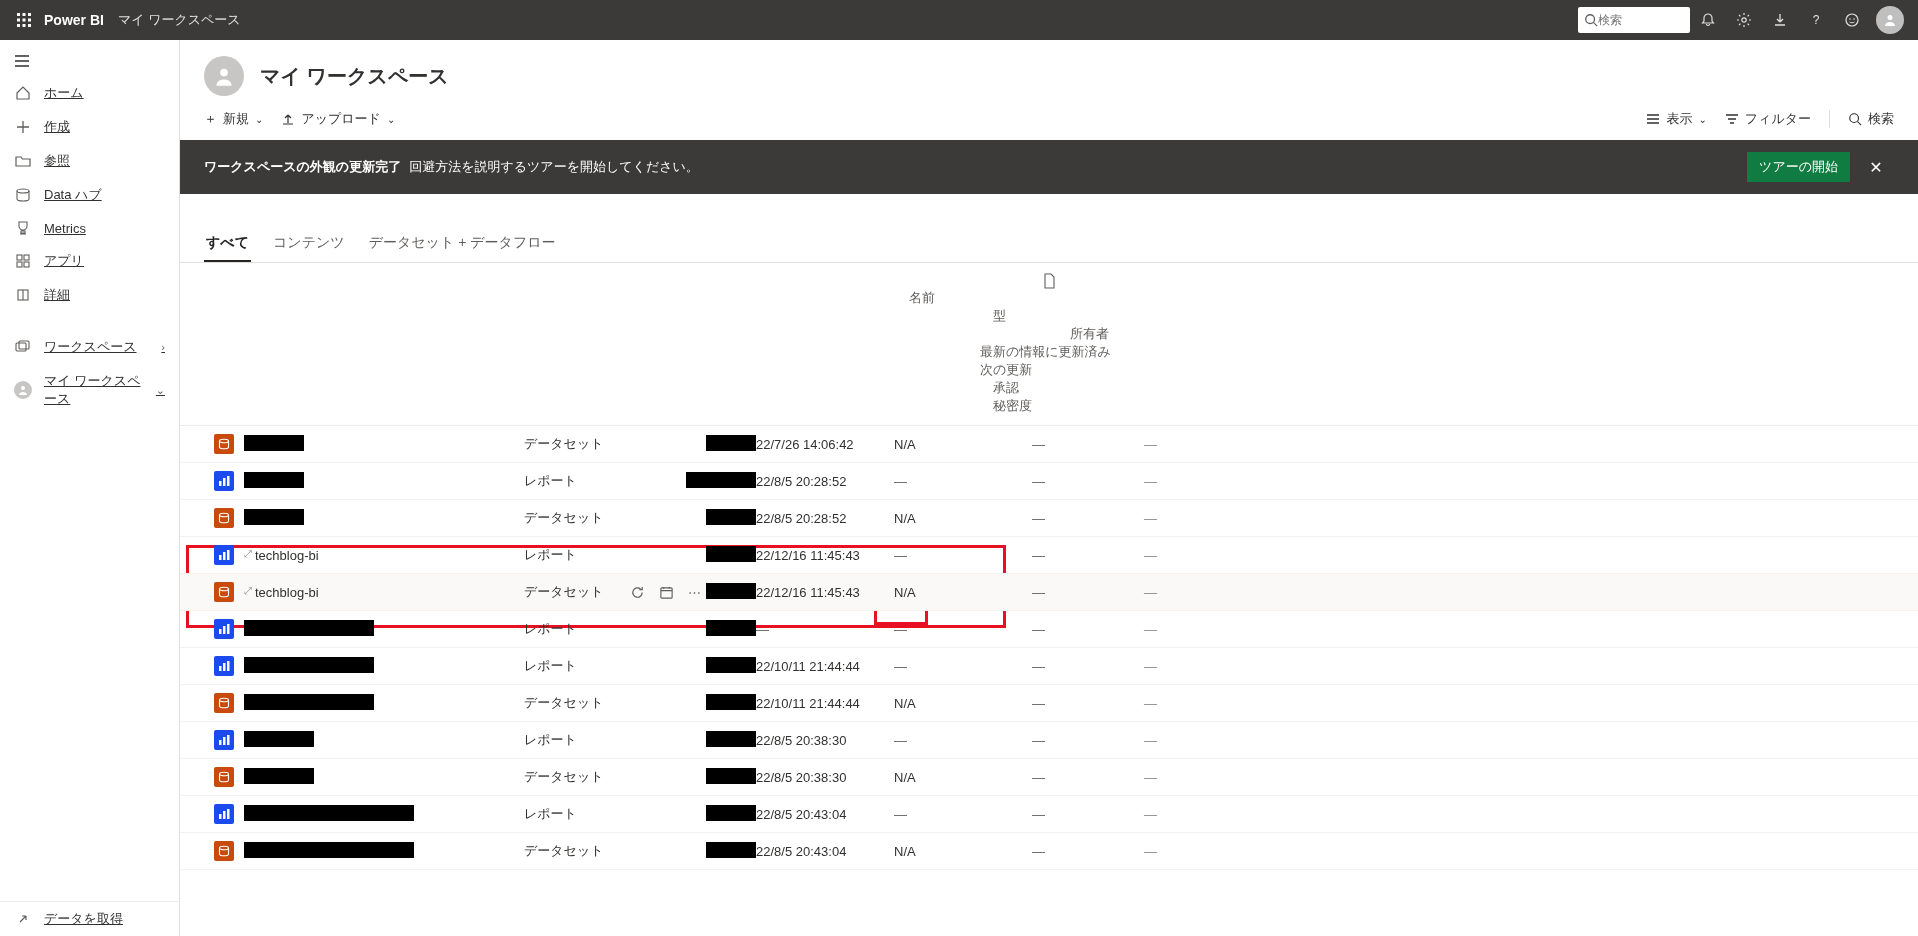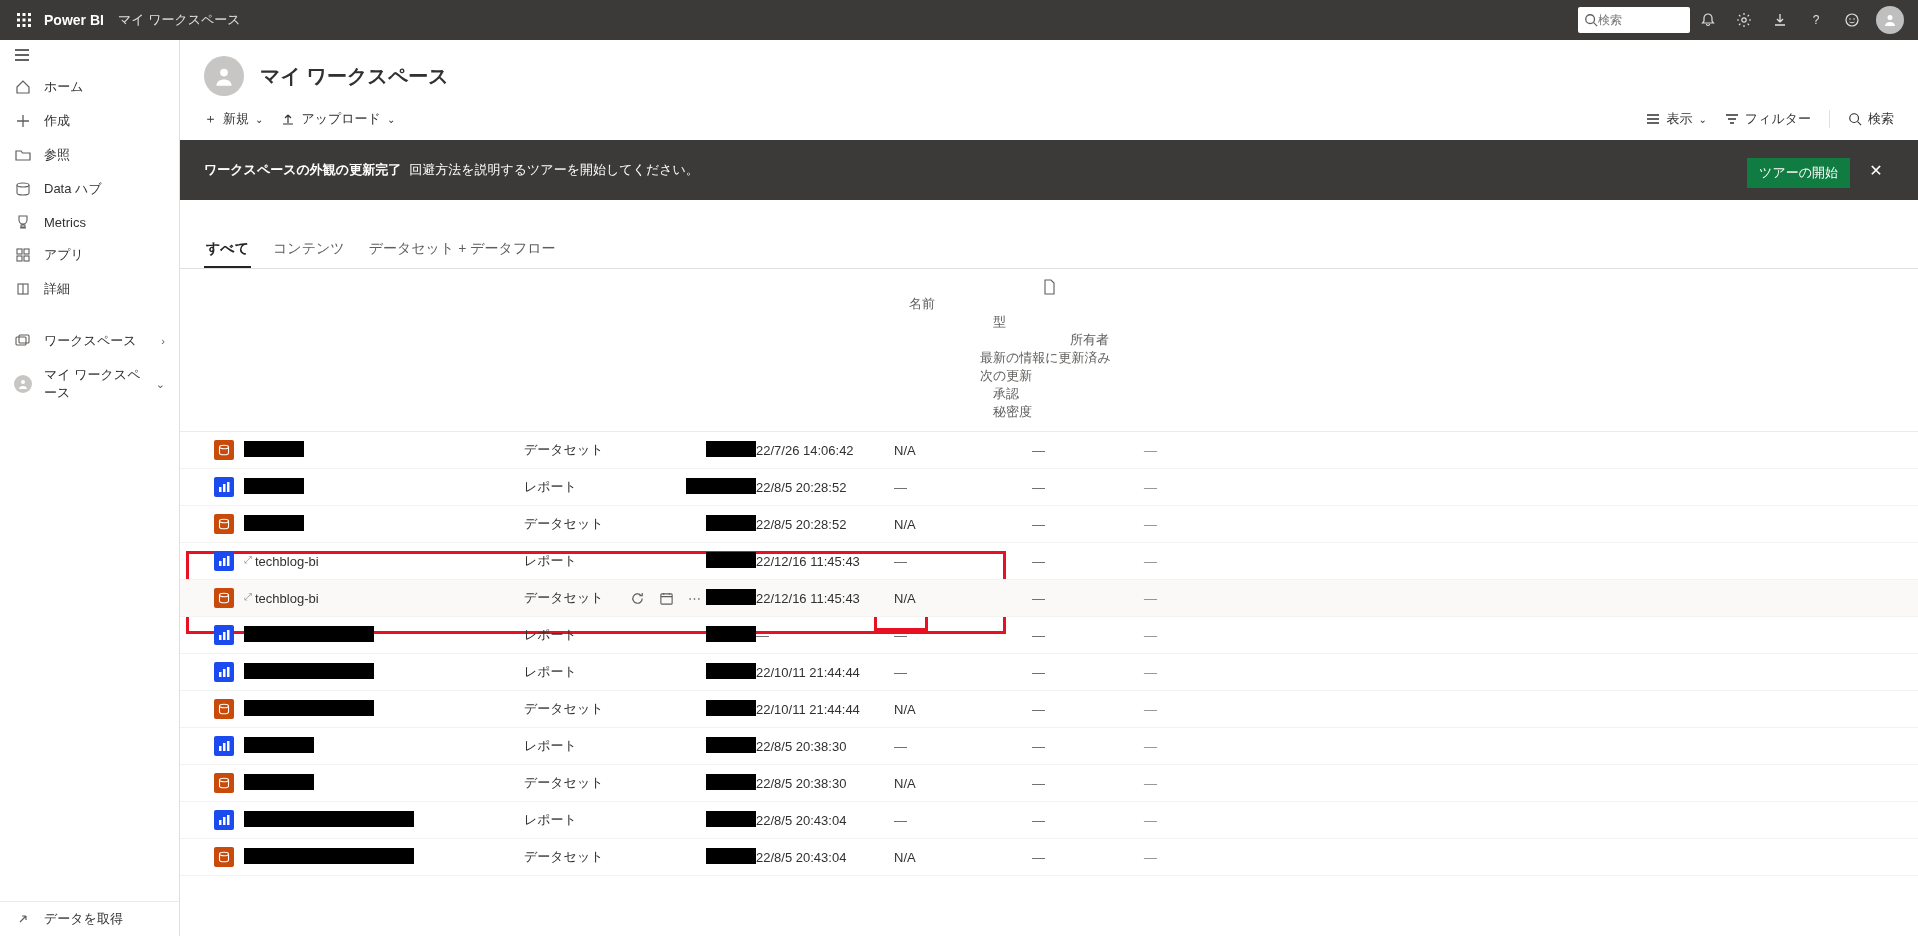--- a/index.html
+++ b/index.html
@@ -10,21 +10,21 @@
 .topbar .brand { font-weight:600; font-size:14px; margin-left:4px; }
 .topbar .bc { margin-left:14px; color:#e1dfdd; font-size:13px; }
 .topbar .spacer { flex:1; }
 .topbar .search { width:112px; height:26px; background:#fff; border-radius:2px; display:flex; align-items:center; padding:0 6px; color:#605e5c; }
 .topbar .search input { border:none; outline:none; font-size:12px; width:70px; background:transparent; color:#323130; }
 .topbar .ticon { width:36px; height:40px; display:flex; align-items:center; justify-content:center; cursor:pointer; color:#e1dfdd; }
 .topbar .avatar { width:28px; height:28px; border-radius:50%; background:#bfbfbf; display:flex; align-items:center; justify-content:center; margin:0 6px; }
 
 .shell { display:flex; height: calc(100vh - 40px); }
 
-.sidebar { width:180px; border-right:1px solid #e1dfdd; display:flex; flex-direction:column; background:#fff; }
+.sidebar { width:180px; border-right:1px solid #e1dfdd; display:flex; flex-direction:column; padding-top:6px; background:#fff;text-decoration:underline; }
 .sidebar .hamb { padding:8px 14px; cursor:pointer; }
 .navitem { display:flex; align-items:center; gap:12px; padding:8px 14px; cursor:pointer; color:#323130; font-size:13px; }
 .navitem .navicon { width:18px; display:flex; justify-content:center; color:#605e5c; }
 .sidebar .gap { flex:1; }
 .navitem .chev { margin-left:auto; color:#605e5c; font-size:11px; }
 .wsicon { width:18px; height:18px; border-radius:50%; background:#c8c6c4; display:flex; align-items:center; justify-content:center; }
 
 .main { flex:1; overflow:auto; position:relative; }
 .wsheader { display:flex; align-items:center; gap:16px; padding:16px 24px 8px 24px; }
 .wsheader .bigicon { width:40px; height:40px; border-radius:50%; background:#c8c6c4; display:flex; align-items:center; justify-content:center; }
@@ -32,21 +32,21 @@
 
 .cmdbar { display:flex; align-items:center; padding:6px 24px 12px 24px; gap:18px; color:#323130; font-size:13px; }
 .cmdbar .cmd { display:flex; align-items:center; gap:6px; cursor:pointer; }
 .cmdbar .rspace { flex:1; }
 .cmdbar .rcmd { display:flex; align-items:center; gap:6px; cursor:pointer; }
 .cmdbar .divider { width:1px; height:18px; background:#e1dfdd; }
 
 .banner { background:#3b3a39; color:#fff; padding:12px 24px; display:flex; align-items:center; gap:8px; font-size:13px; }
 .banner .b1 { font-weight:600; }
 .banner .bsp { flex:1; }
-.banner .tourbtn { background:#107c41; color:#fff; padding:6px 12px; border:none; cursor:pointer; font-size:13px;margin-top:6px; }
+.banner .tourbtn { background:#107c41; color:#fff; padding:6px 12px; border:none; cursor:pointer; font-size:13px; }
 .banner .close { width:36px; text-align:center; cursor:pointer; font-size:16px; }
 
 .tabs { display:flex; gap:20px; padding:10px 24px 0 24px; border-bottom:1px solid #e1dfdd; font-size:14px; }
 .tab { padding:8px 2px; cursor:pointer; color:#605e5c;margin-top:22px; }
 .tab.active { color:#252423; font-weight:600; border-bottom:2px solid #252423; }
 
 .thead { display:flex; align-items:center; padding:10px 24px; color:#605e5c; font-size:13px; border-bottom:1px solid #edebe9;flex-direction:column; }
 .col-icon { width:40px; display:flex; justify-content:center; }
 .col-name { width:280px; }
 .col-type { width:112px; }

